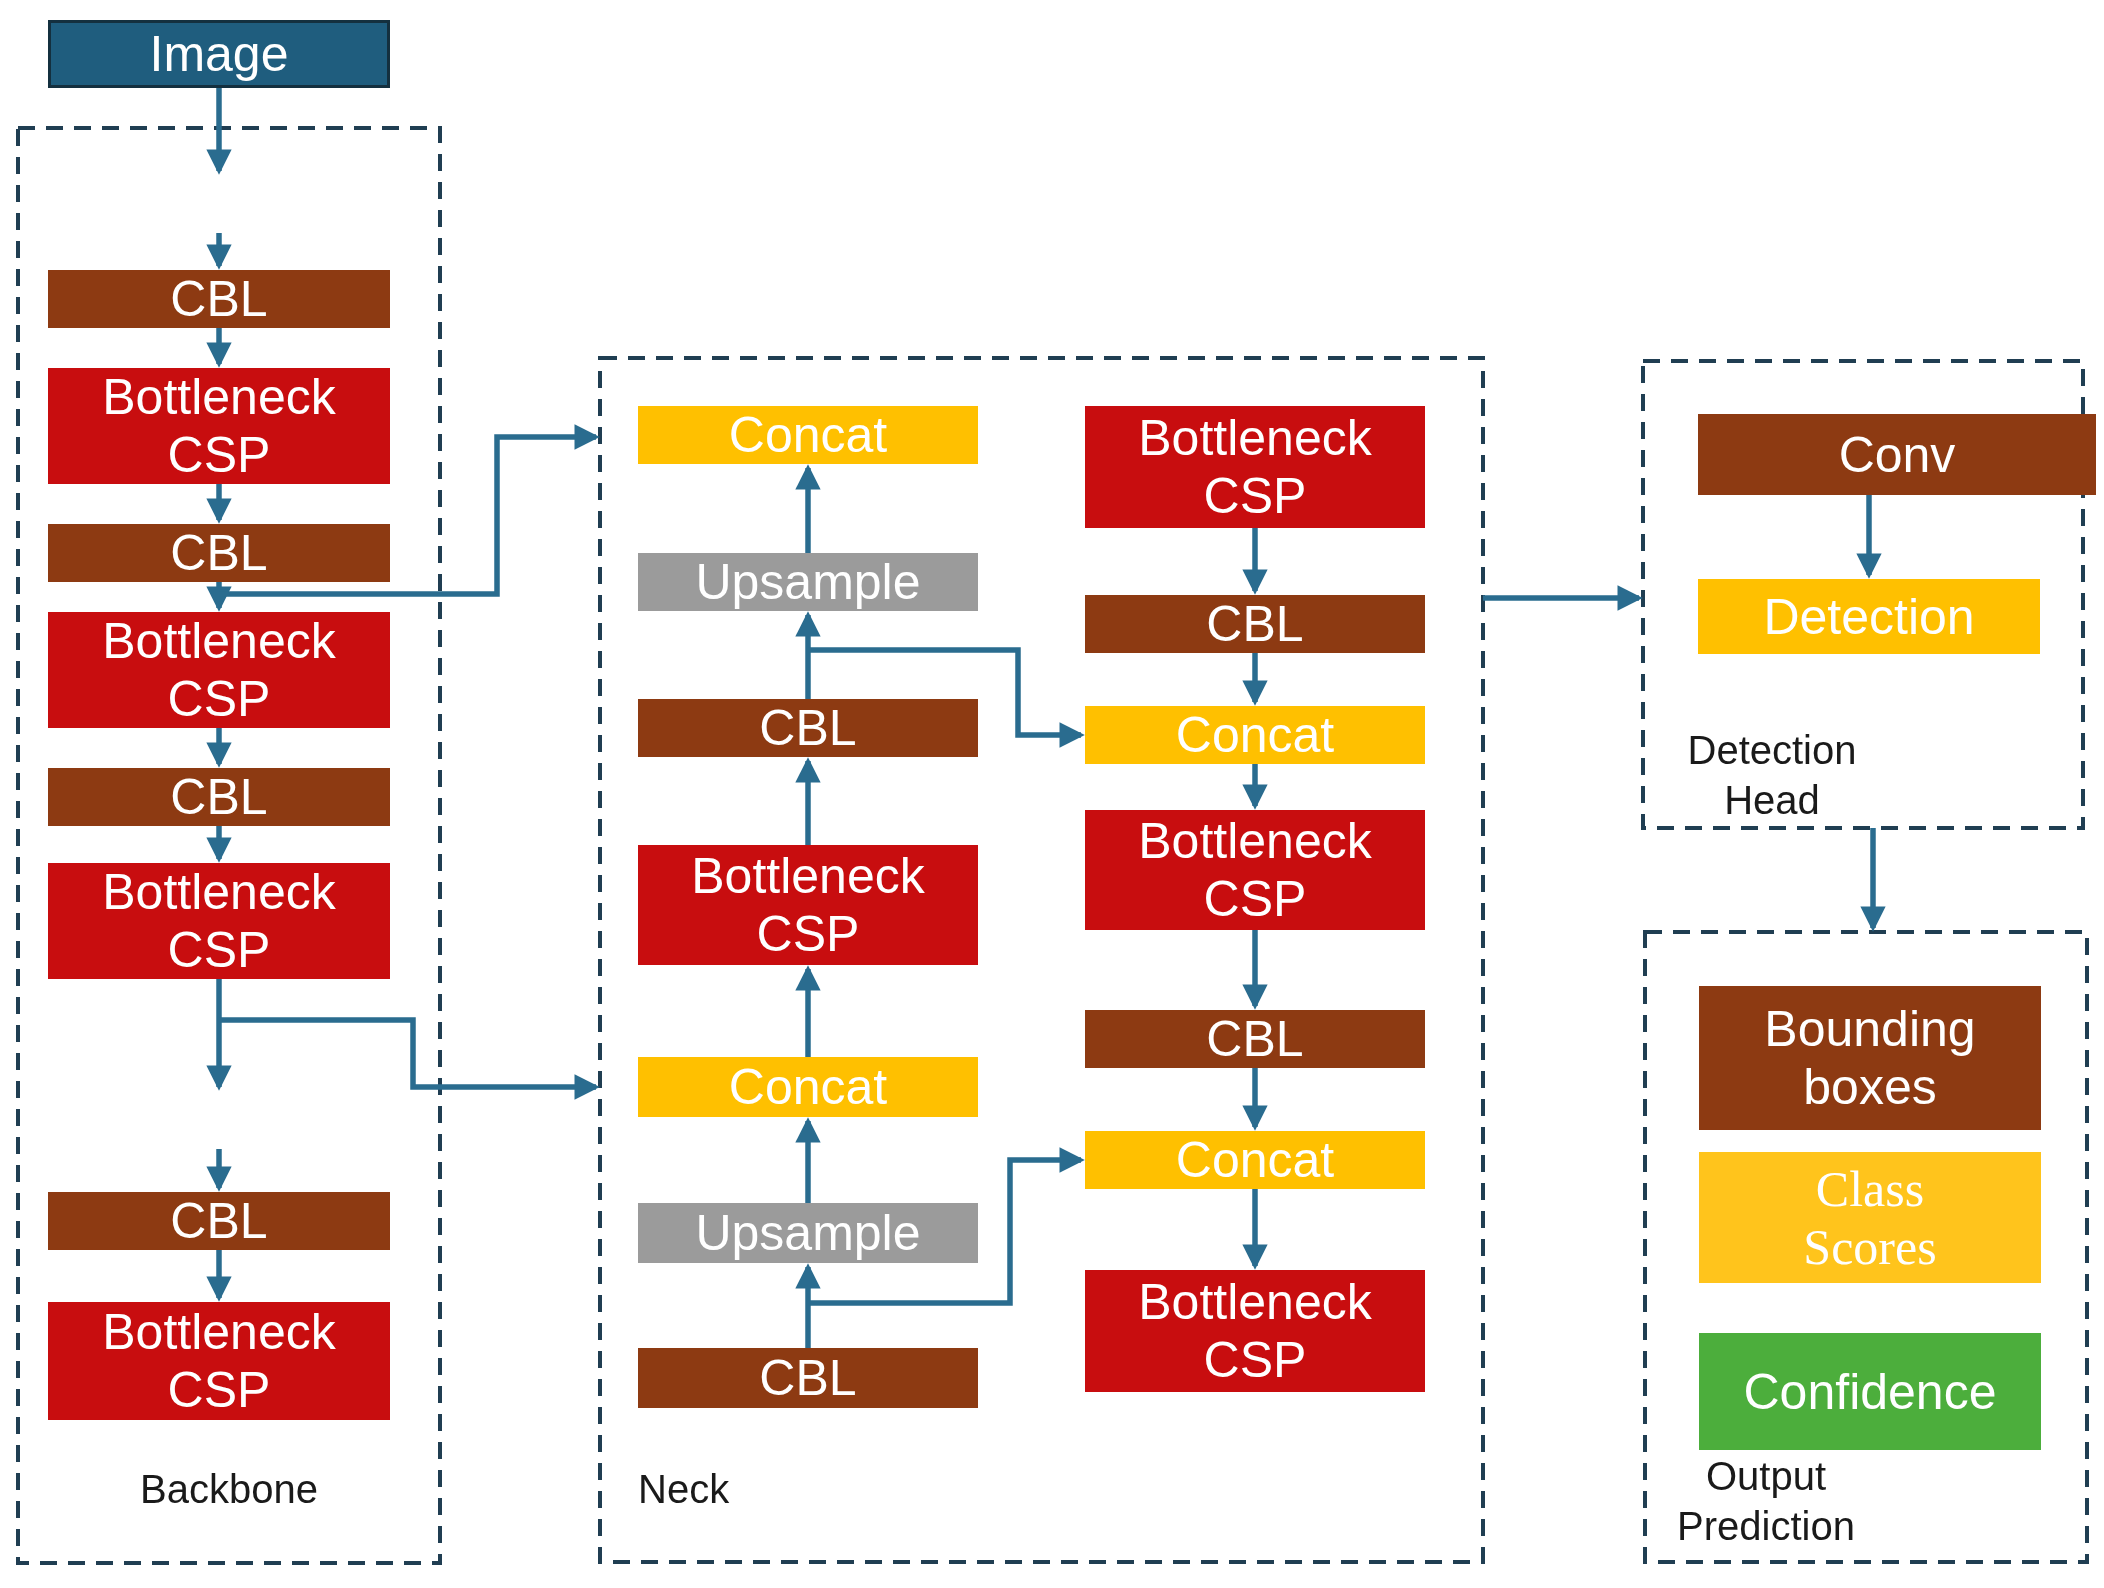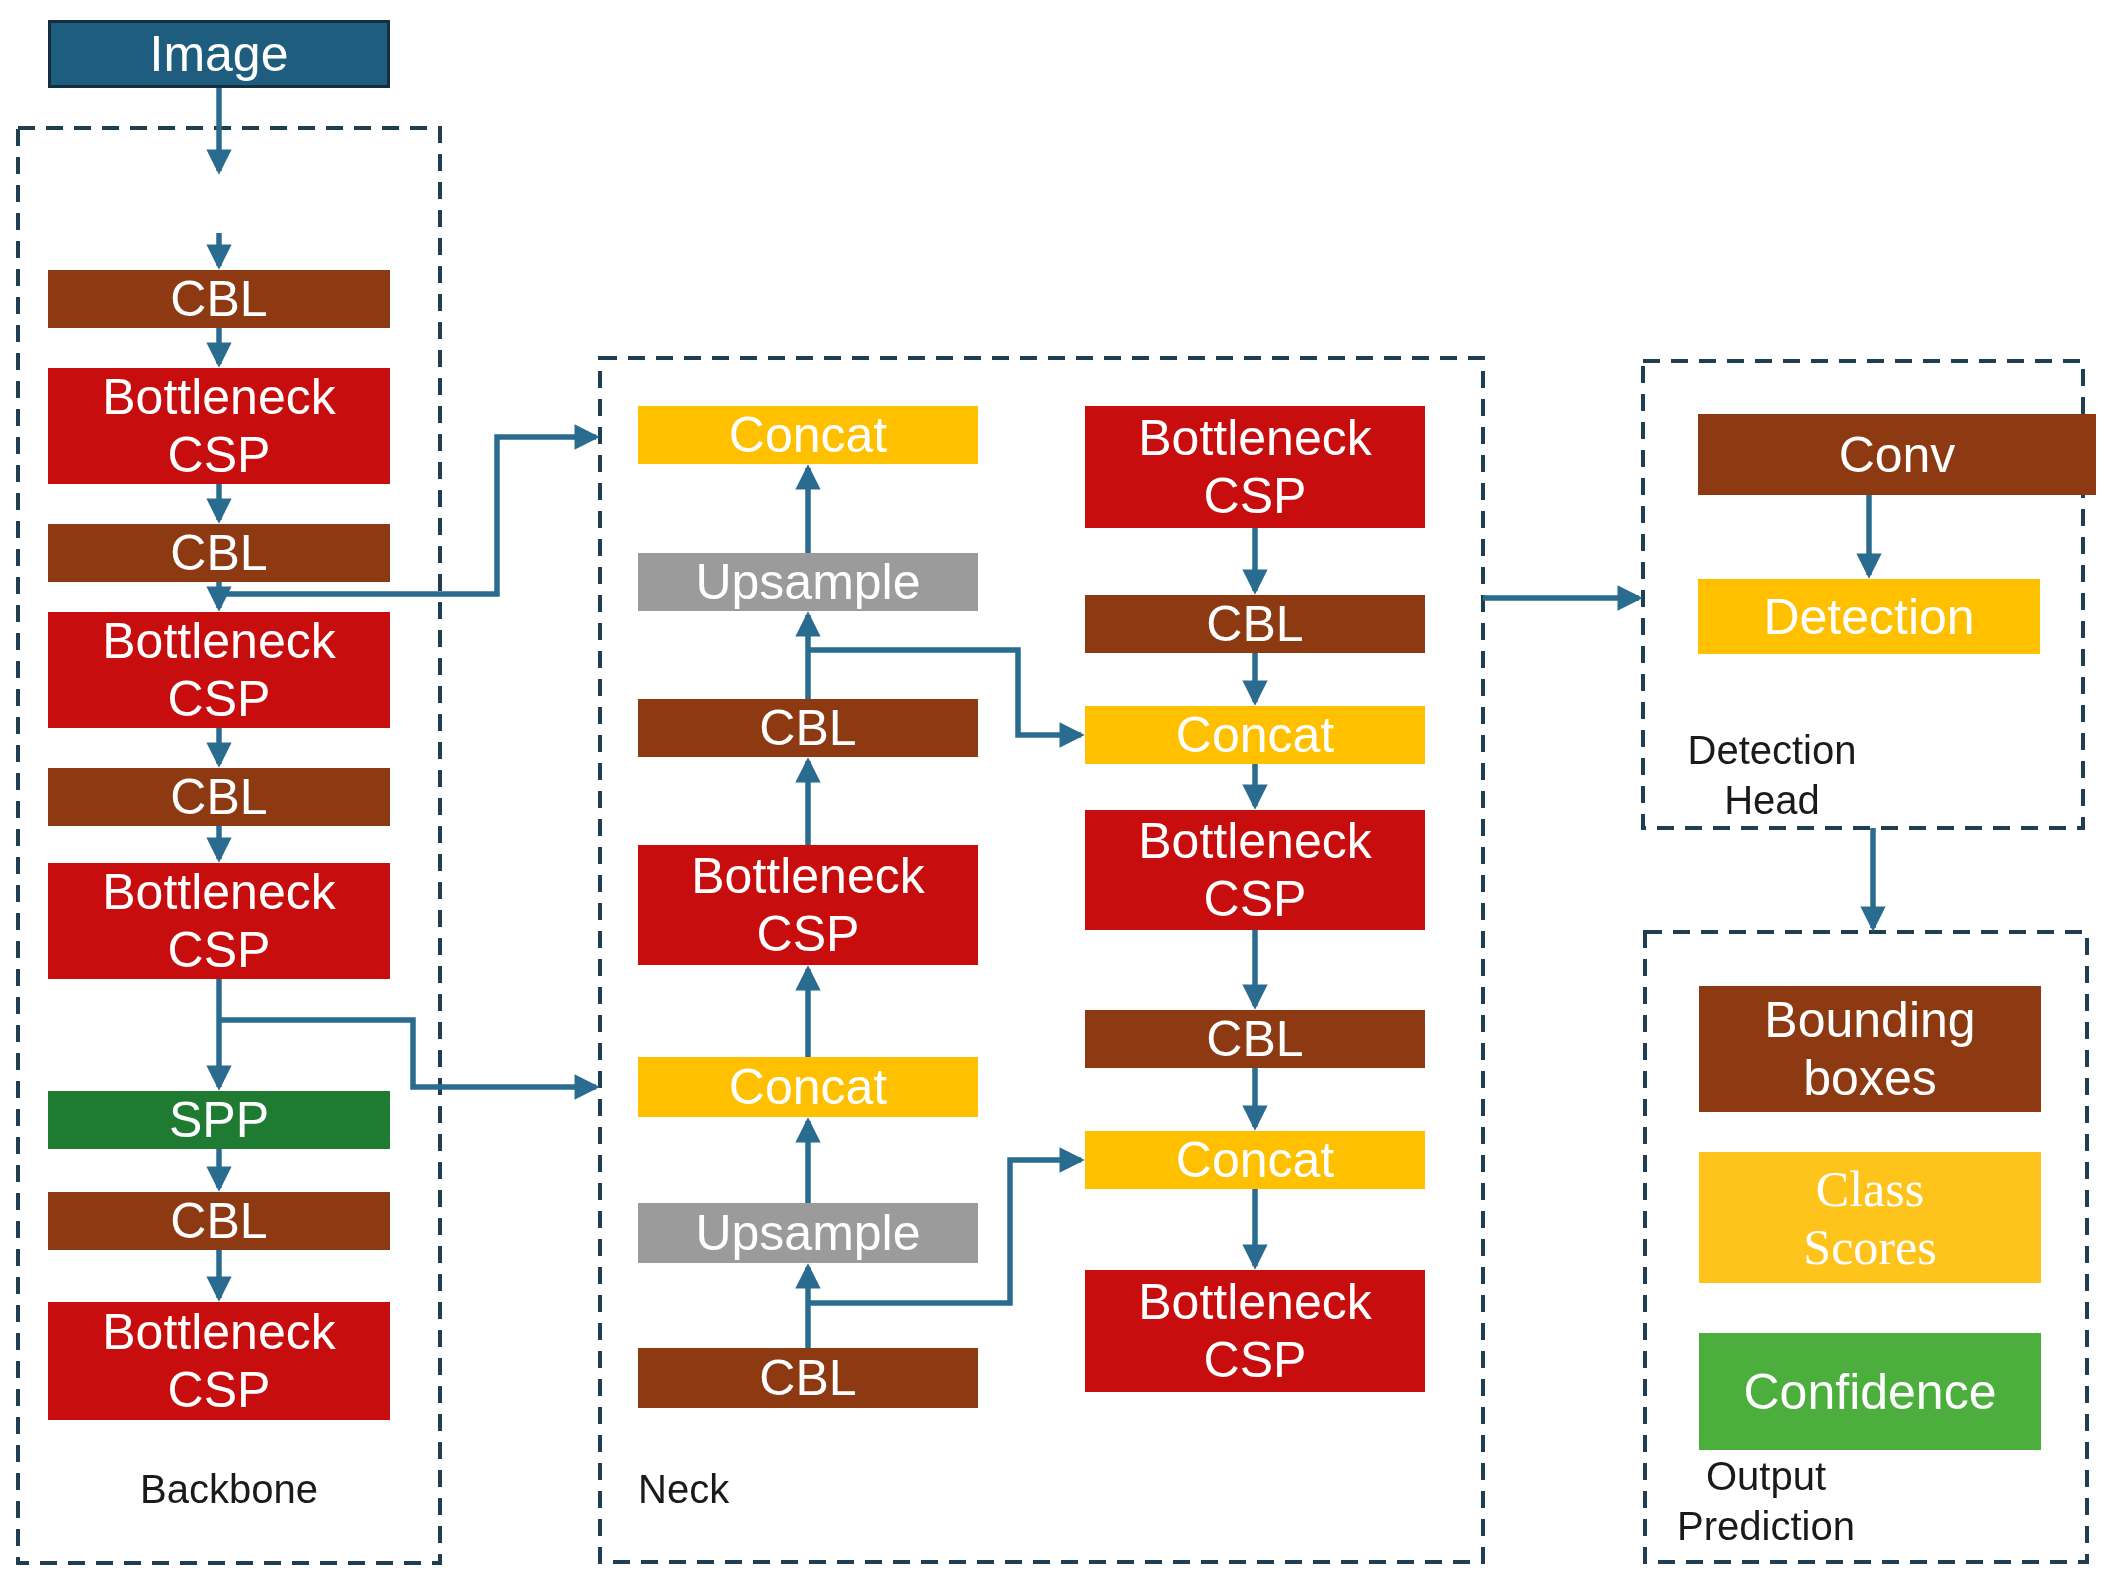--- a/index.html
+++ b/index.html
@@ -39,21 +39,21 @@
   #n-nr-cbl1{left:1085px;top:595px;width:340px;height:58px;}
   #n-nr-concat1{left:1085px;top:706px;width:340px;height:58px;}
   #n-nr-bcsp2{left:1085px;top:810px;width:340px;height:120px;}
   #n-nr-cbl2{left:1085px;top:1010px;width:340px;height:58px;}
   #n-nr-concat2{left:1085px;top:1131px;width:340px;height:58px;}
   #n-nr-bcsp3{left:1085px;top:1270px;width:340px;height:122px;}
   
   #n-dh-conv{left:1698px;top:414px;width:398px;height:81px;}
   #n-dh-detection{left:1698px;top:579px;width:342px;height:75px;}
   
-  #n-op-bboxes{left:1699px;top:986px;width:342px;height:126px;}
+  #n-op-bboxes{left:1699px;top:986px;width:342px;height:144px;}
   #n-op-cscores{left:1699px;top:1152px;width:342px;height:131px;font-family:Liberation Serif, serif;}
   #n-op-confidence{left:1699px;top:1333px;width:342px;height:117px;}
   
   #lbl-backbone{left:18px;top:1465px;width:422px;}
   #lbl-neck{left:638px;top:1465px;width:200px;text-align:left;}
   #lbl-dhead{left:1652px;top:726px;width:240px;}
   #lbl-output{left:1650px;top:1452px;width:232px;}
 </style>
 </head>
 <body>
@@ -111,21 +111,20 @@
   <div class="node outlined" id="n-bb-image" style="background: rgb(31, 93, 126);">Image</div>
   <div class="node" id="n-bb-cbl1" style="background: rgb(141, 58, 18);">CBL</div>
   <div class="node" id="n-bb-bcsp1" style="background: rgb(200, 13, 15);">Bottleneck
 CSP</div>
   <div class="node" id="n-bb-cbl2" style="background: rgb(141, 58, 18);">CBL</div>
   <div class="node" id="n-bb-bcsp2" style="background: rgb(200, 13, 15);">Bottleneck
 CSP</div>
   <div class="node" id="n-bb-cbl3" style="background: rgb(141, 58, 18);">CBL</div>
   <div class="node" id="n-bb-bcsp3" style="background: rgb(200, 13, 15);">Bottleneck
 CSP</div>
-  <div class="node" id="n-bb-spp" style="background: rgb(30, 123, 49);">SPP</div>
   <div class="node" id="n-bb-cbl4" style="background: rgb(141, 58, 18);">CBL</div>
   <div class="node" id="n-bb-bcsp4" style="background: rgb(200, 13, 15);">Bottleneck
 CSP</div>
 
   <div class="node" id="n-nl-concat1" style="background: rgb(255, 192, 0);">Concat</div>
   <div class="node" id="n-nl-upsample1" style="background: rgb(155, 155, 155);">Upsample</div>
   <div class="node" id="n-nl-cbl1" style="background: rgb(141, 58, 18);">CBL</div>
   <div class="node" id="n-nl-bcsp" style="background: rgb(200, 13, 15);">Bottleneck
 CSP</div>
   <div class="node" id="n-nl-concat2" style="background: rgb(255, 192, 0);">Concat</div>

